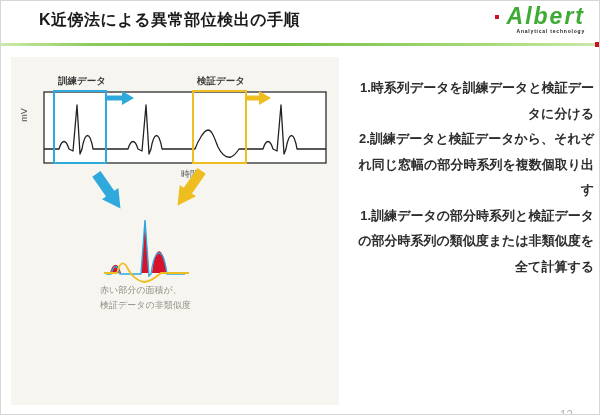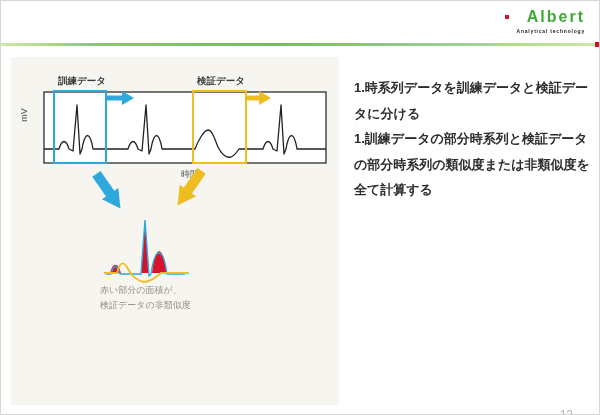--- a/index.html
+++ b/index.html
@@ -3,45 +3,46 @@
 <meta charset="utf-8">
 <style>
   html,body{margin:0;padding:0;background:#eee;}
   .slide{position:relative;width:600px;height:415px;background:#ffffff;
          font-family:"Liberation Sans",sans-serif;overflow:hidden;
          box-sizing:border-box;border:1px solid #d6d6d4;}
   
   .title{position:absolute;left:38px;top:9px;margin:0;font-size:16px;font-weight:bold;
          color:#1b1b1b;letter-spacing:.5px;}
   .logo{position:absolute;top:5px;right:14px;text-align:right;}
-  .logo-name{position:relative;font-size:16px;line-height:21px;font-weight:bold;
+  .logo-name{position:relative;font-size:23px;line-height:21px;font-weight:bold;font-style:italic;
              color:#3faa34;letter-spacing:2px;}
   .logo-dot{position:absolute;left:-12px;top:9px;width:4px;height:4px;background:#cc1122;}
   .logo-tagline{font-size:5px;font-weight:bold;letter-spacing:.8px;color:#222;margin-top:1px;}
   .rule{position:absolute;top:42px;left:0;width:600px;height:3px;
         background:linear-gradient(90deg,#cfe9ad,#8ccb5a 15%,#76c043 45%,#a5d977 80%,#cde9ab);}
   .rule-dot{position:absolute;right:1px;top:-1px;width:5px;height:5px;background:#cc1122;}
   
   .diagram-panel{position:absolute;left:10px;top:56px;width:328px;height:348px;background:#f6f5f0;}
   .diagram-panel svg{display:block;}
   .diagram-panel text{font-family:"Liberation Sans",sans-serif;}
   .win-label{font-size:9.5px;font-weight:bold;fill:#3a3a3a;}
   .axis-label{font-size:9px;fill:#555;}
   .caption{font-size:9px;fill:#8f8d85;}
   
   .steps{position:absolute;left:353px;top:74px;width:240px;font-size:13px;font-weight:bold;
          color:#2d2d2d;line-height:25.5px;}
-  .steps p{margin:0;}
+  .steps p{margin:0;text-align:right;}
   .page-number{position:absolute;right:26px;top:407px;font-size:12px;color:#b4b4b2;}
 </style>
 </head>
 <body>
 
 <div class="slide">
 
+  <h1 class="title">K近傍法による異常部位検出の手順</h1>
 
   <div class="logo">
     <div class="logo-name"><span class="logo-dot"></span>Albert</div>
     <div class="logo-tagline">Analytical technology</div>
   </div>
 
   <div class="rule">
     <span class="rule-dot"></span>
   </div>
 
@@ -92,18 +93,19 @@
         <path d="M93,216 L106,216 C109,204 113,204 117,212 C120,218 126,224 133,225 C140,225 146,219 150,216 L178,216" fill="none" stroke-width="1.8" stroke="#eebe20"></path>
       </g>
 
       <text x="89" y="236" class="caption">赤い部分の面積が、</text>
       <text x="89" y="251" class="caption">検証データの非類似度</text>
     </svg>
   </div>
 
   <div class="steps">
     <p>1.時系列データを訓練データと検証データに分ける</p>
+    <p>2.訓練データと検証データから、それぞれ同じ窓幅の部分時系列を複数個取り出す</p>
     <p>1.訓練データの部分時系列と検証データの部分時系列の類似度または非類似度を全て計算する</p>
   </div>
 
   <div class="page-number">12</div>
 
 </div>
 
 </body></html>

